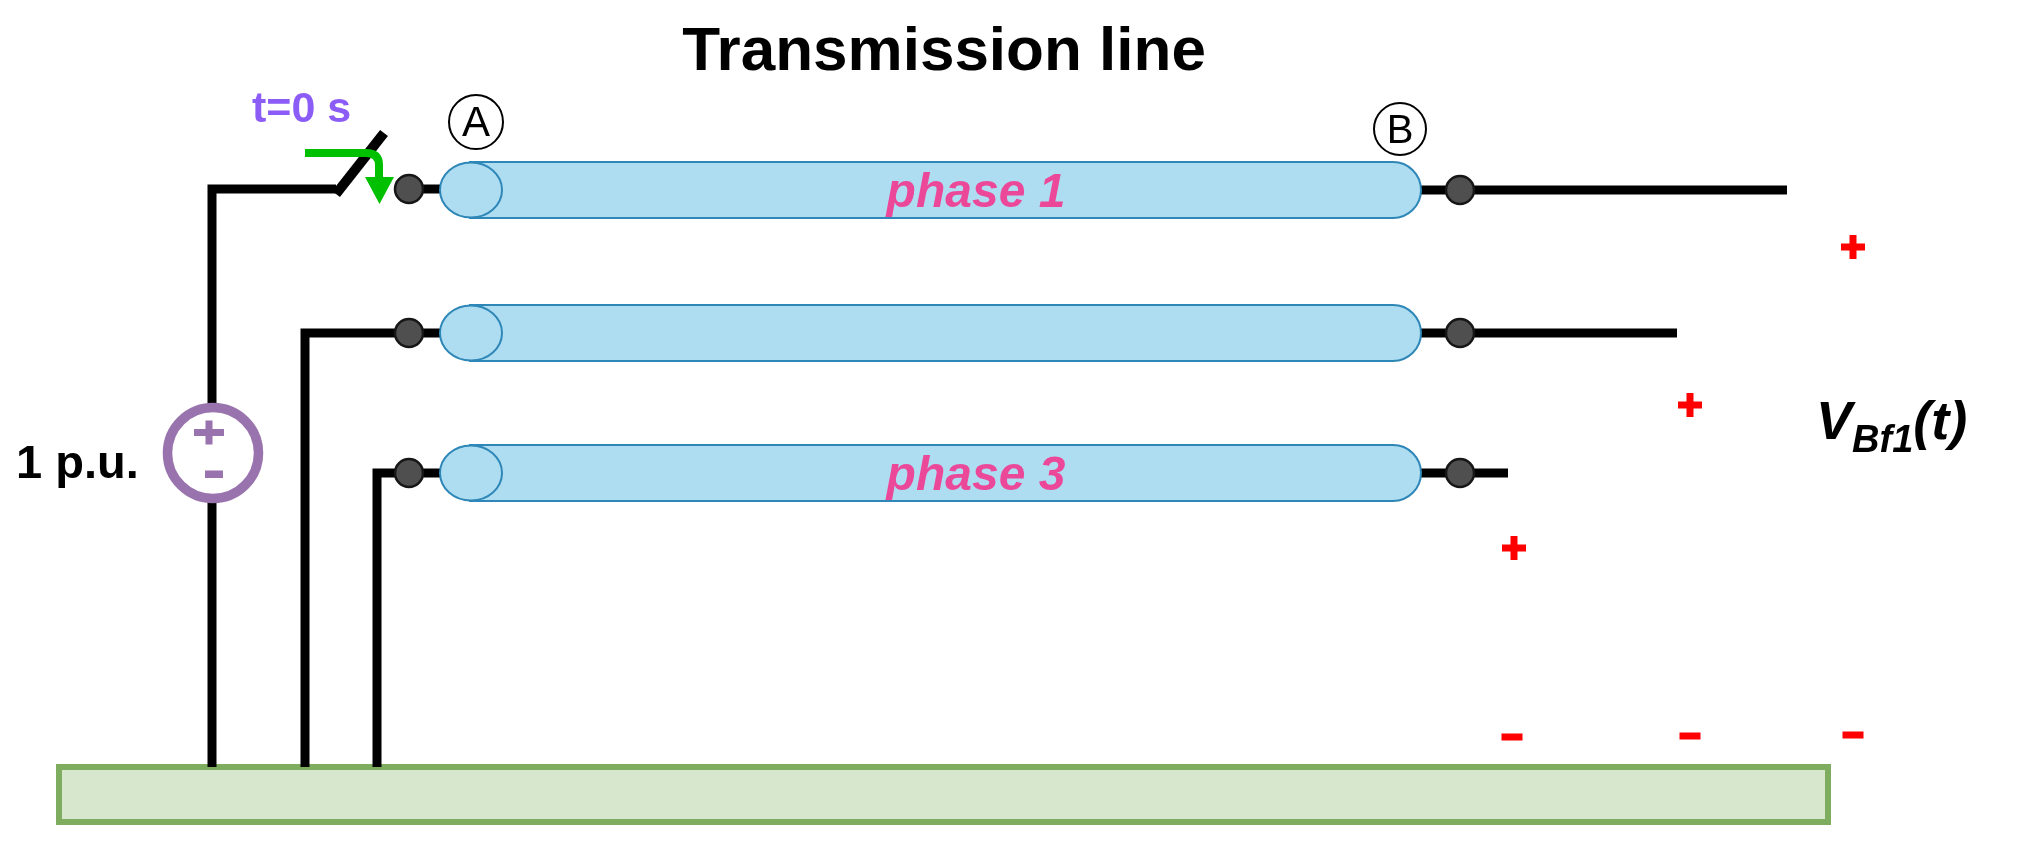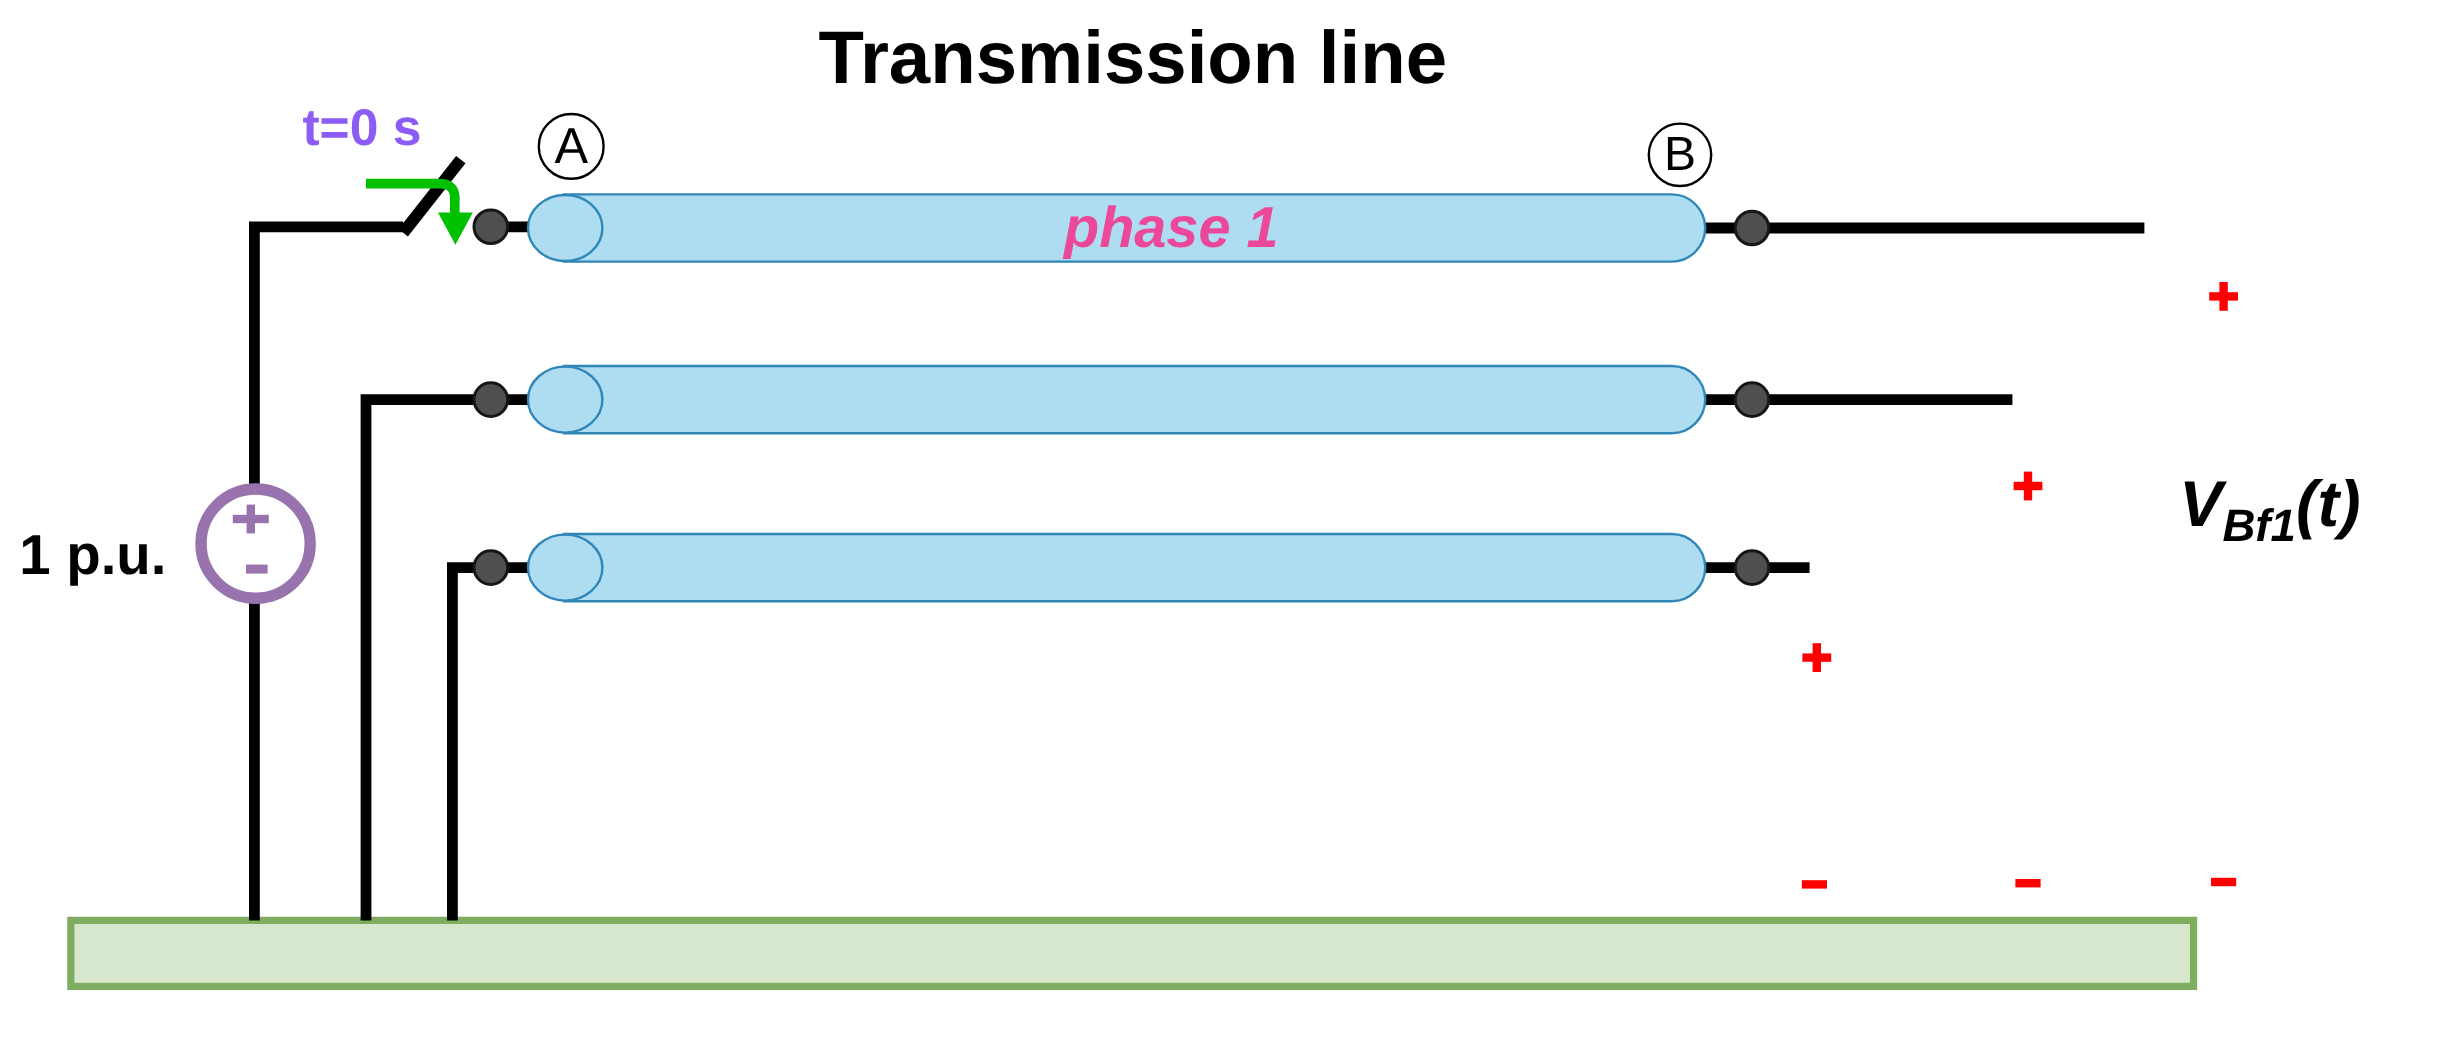--- a/index.html
+++ b/index.html
@@ -143,19 +143,20 @@
   <div class="label source-label">1 p.u.</div>
 
   <div class="terminal terminal-a">
     <span>A</span>
   </div>
   <div class="terminal terminal-b">
     <span>B</span>
   </div>
 
   <div class="label phase-label phase-label-1">phase 1</div>
+  <div class="label phase-label phase-label-3">phase 3</div>
 
   <div class="label vlabel vlabel-1">
     <span>V</span><span class="sub">Bf1</span><span>(t)</span>
   </div>
 
   <div class="label stray-alpha">α</div>
 </div>
 
 </body></html>

